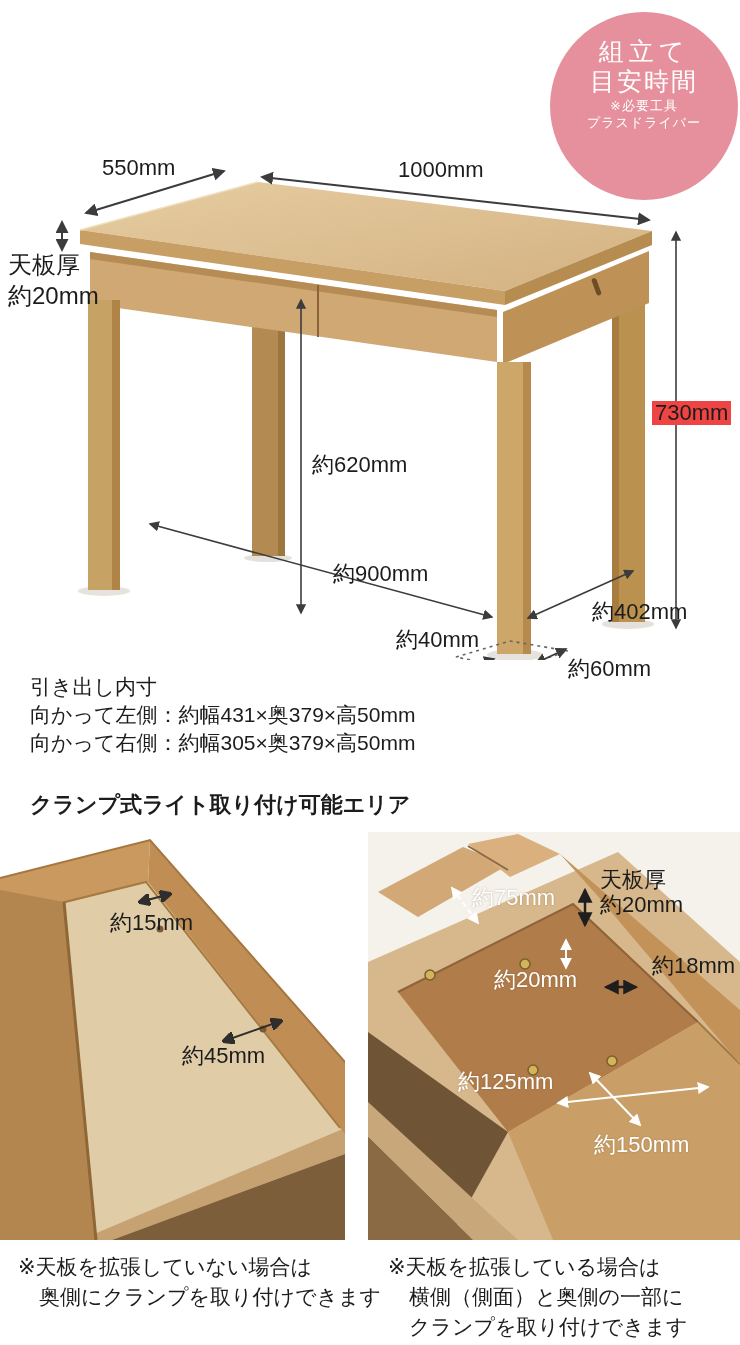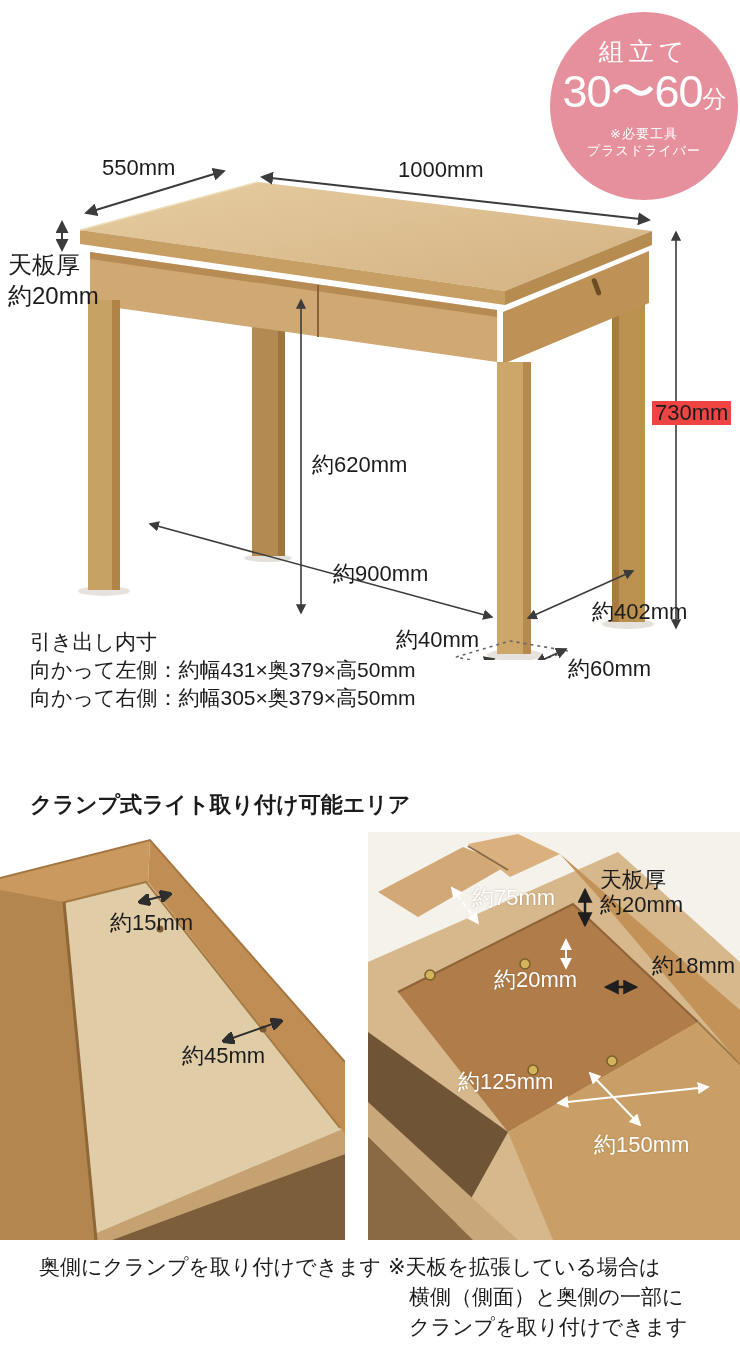--- a/index.html
+++ b/index.html
@@ -16,21 +16,21 @@
   .badge{
     position:absolute;left:550px;top:12px;width:188px;height:188px;border-radius:50%;
     color:#fff;text-align:center;box-sizing:border-box;padding-top:24px;
   }
   .badge .l1{font-size:25px;letter-spacing:5px;line-height:30px;}
   .badge .l2{font-size:25px;letter-spacing:2px;line-height:31px;}
   .badge .time{font-size:45px;font-weight:400;line-height:52px;letter-spacing:-1px;}
   .badge .time .unit{font-size:24px;}
   .badge .note{font-size:13px;line-height:17px;letter-spacing:1px;}
   
-  .drawer-info{position:absolute;left:30px;top:628px;font-size:21px;font-weight:500;line-height:28px;}
+  .drawer-info{position:absolute;left:30px;top:673px;font-size:21px;font-weight:500;line-height:28px;}
   .section-heading{position:absolute;left:30px;top:790px;font-size:22px;font-weight:600;}
   .caption{position:absolute;font-size:21px;font-weight:500;line-height:30px;}
   .caption .ind{padding-left:21px;}
 </style>
 </head>
 <body>
 
 <div id="stage">
 
   <svg class="abs" style="left:0;top:0" width="740" height="660" viewBox="0 0 740 660">
@@ -97,21 +97,21 @@
   <div class="dim dim-big" style="left:8px;top:283px;">約20mm</div>
   <div class="dim" style="left:312px;top:441px;margin-top:12px;">約620mm</div>
   <div class="dim onwhite" style="left:652px;top:401px;">730mm</div>
   <div class="dim" style="left:333px;top:562px;">約900mm</div>
   <div class="dim" style="left:396px;top:628px;">約40mm</div>
   <div class="dim" style="left:592px;top:600px;">約402mm</div>
   <div class="dim" style="left:568px;top:657px;">約60mm</div>
 
   <div class="badge" style="background:#e5909c;">
     <div class="l1">組立て</div>
-    <div class="time"><span>30〜60</span><span class="unit">分</span></div>
+    <div class="l2">目安時間</div>
     <div class="note">※必要工具</div>
     <div class="note">プラスドライバー</div>
   </div>
 
   <div class="drawer-info">
     <div>引き出し内寸</div>
     <div>向かって左側：約幅431×奥379×高50mm</div>
     <div>向かって右側：約幅305×奥379×高50mm</div>
   </div>
 
@@ -188,20 +188,21 @@
   </svg>
   <div class="dim dim-white" style="left:472px;top:886px;">約75mm</div>
   <div class="dim" style="left:600px;top:868px;font-size:22px;">天板厚</div>
   <div class="dim" style="left:600px;top:893px;font-size:22px;">約20mm</div>
   <div class="dim dim-white" style="left:494px;top:968px;">約20mm</div>
   <div class="dim" style="left:652px;top:954px;">約18mm</div>
   <div class="dim dim-white" style="left:458px;top:1070px;">約125mm</div>
   <div class="dim dim-white" style="left:594px;top:1133px;">約150mm</div>
 
   <div class="caption" style="left:18px;top:1252px;">
+    <div>※天板を拡張していない場合は</div>
     <div class="ind">奥側にクランプを取り付けできます</div>
   </div>
   <div class="caption" style="left:388px;top:1252px;">
     <div>※天板を拡張している場合は</div>
     <div class="ind">横側（側面）と奥側の一部に</div>
     <div class="ind">クランプを取り付けできます</div>
   </div>
 
 </div>
 

